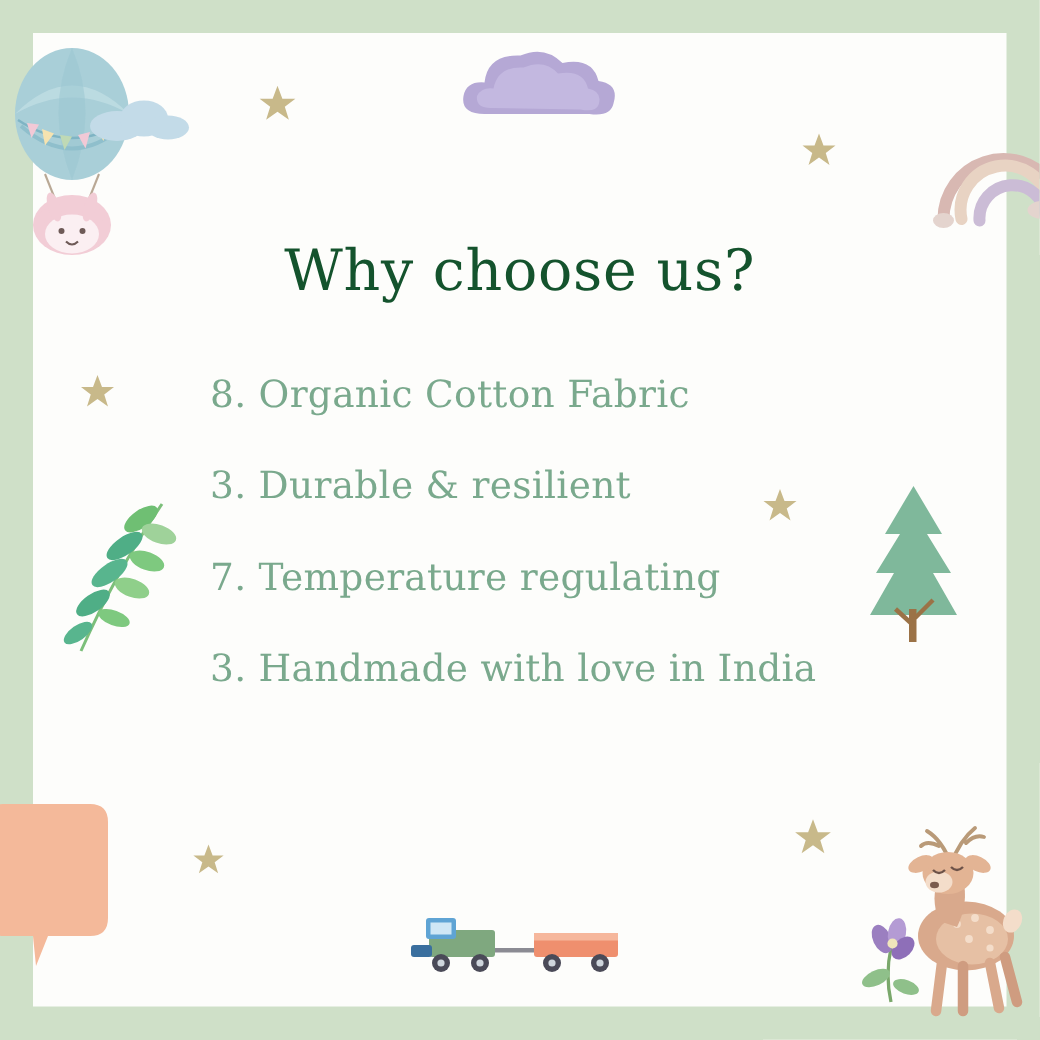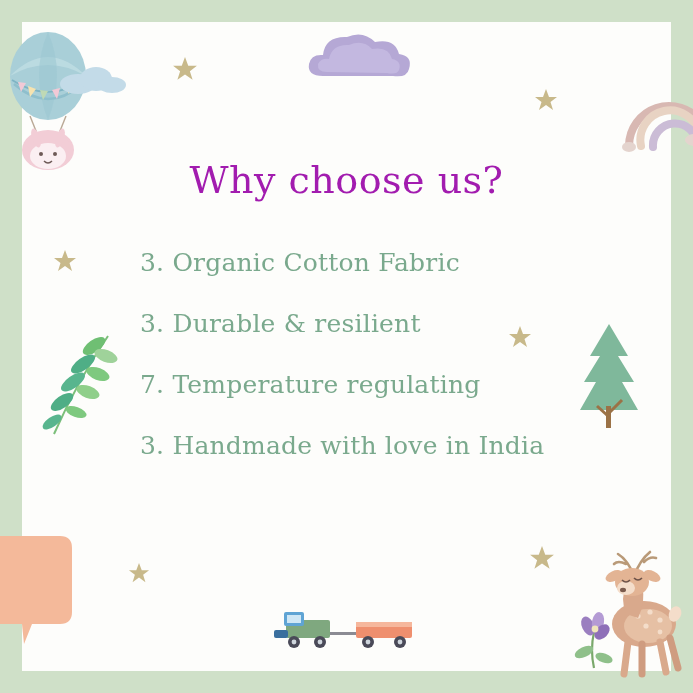--- a/index.html
+++ b/index.html
@@ -31,21 +31,21 @@
   
   .title {
     position: absolute;
     left: 0;
     top: 158px;
     width: 693px;
     text-align: center;
     font-family: "DejaVu Serif", serif;
     font-size: 38px;
     font-weight: 400;
-    color: #a21caf;
+    color: #14532d;
     letter-spacing: 0.5px;
   }
   .list {
     position: absolute;
     left: 140px;
     top: 232px;
     width: 430px;
   }
   .list-item {
     font-family: "DejaVu Serif", serif;
@@ -244,19 +244,19 @@
   </div>
   <div class="deco" style="left:128px; top:562px;">
     <svg width="22" height="22" viewBox="0 0 24 24">
         <polygon points="12,1 15,9 23,9 16.5,14 19,22 12,17 5,22 7.5,14 1,9 9,9" fill="#c8b98a"></polygon>
       </svg>
   </div>
 
   <div class="title">Why choose us?</div>
 
   <div class="list">
-    <div class="list-item">3. Organic Cotton Fabric</div>
+    <div class="list-item">8. Organic Cotton Fabric</div>
     <div class="list-item">3. Durable &amp; resilient</div>
     <div class="list-item">7. Temperature regulating</div>
     <div class="list-item">3. Handmade with love in India</div>
   </div>
 
 </div>
 
 </body></html>

